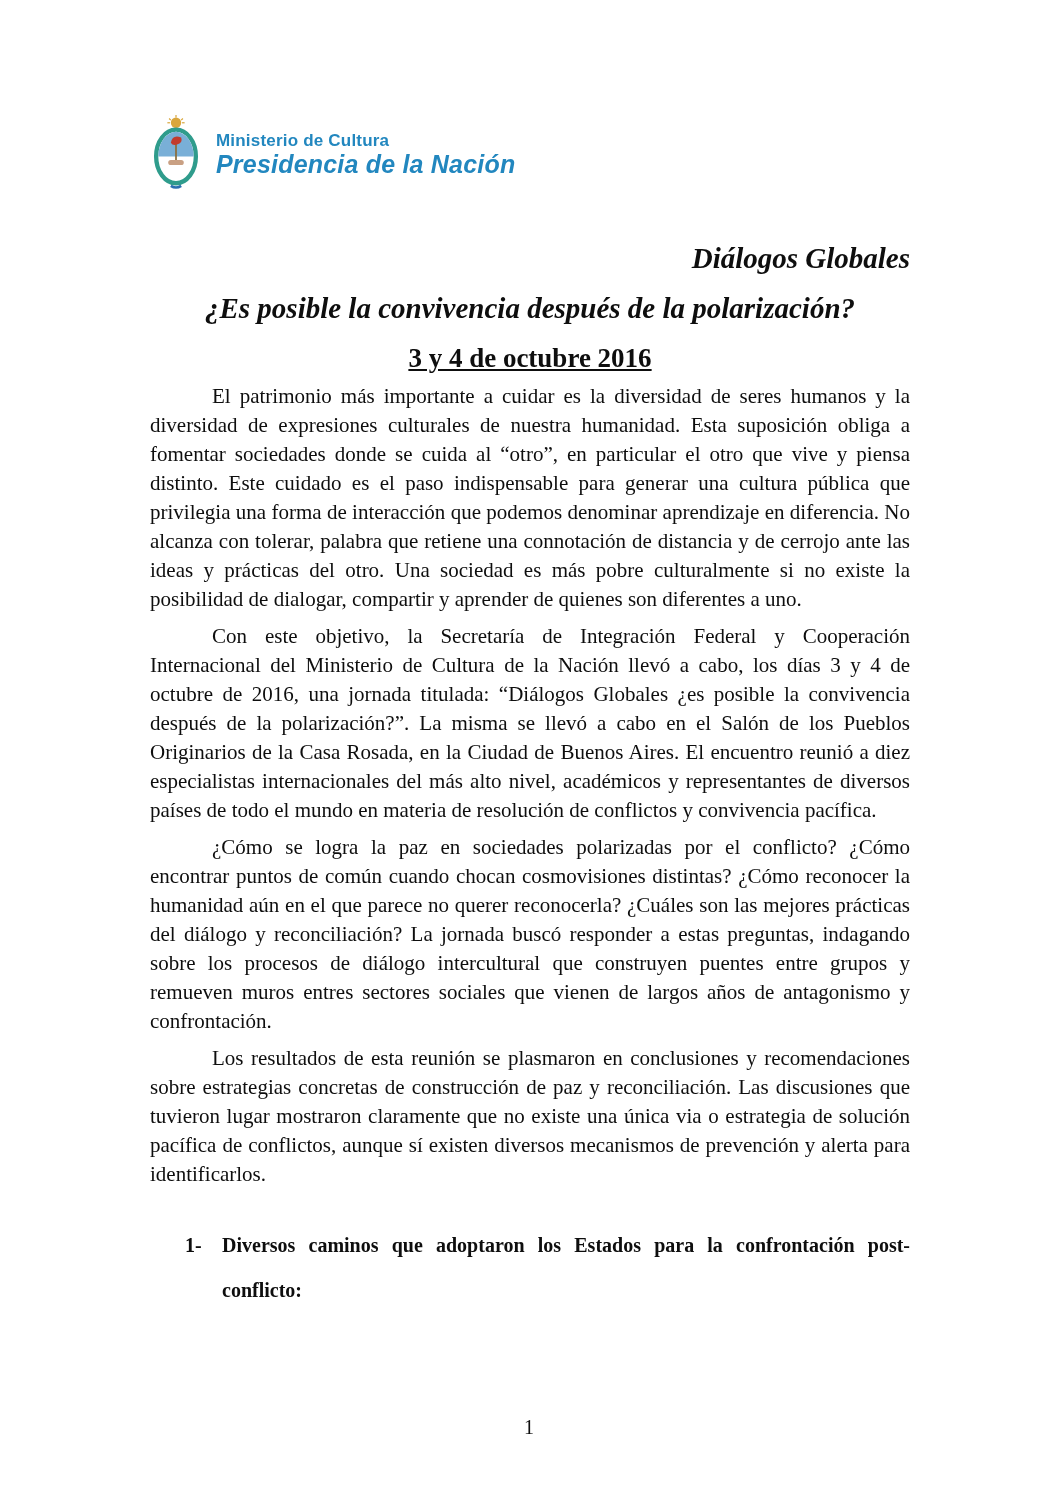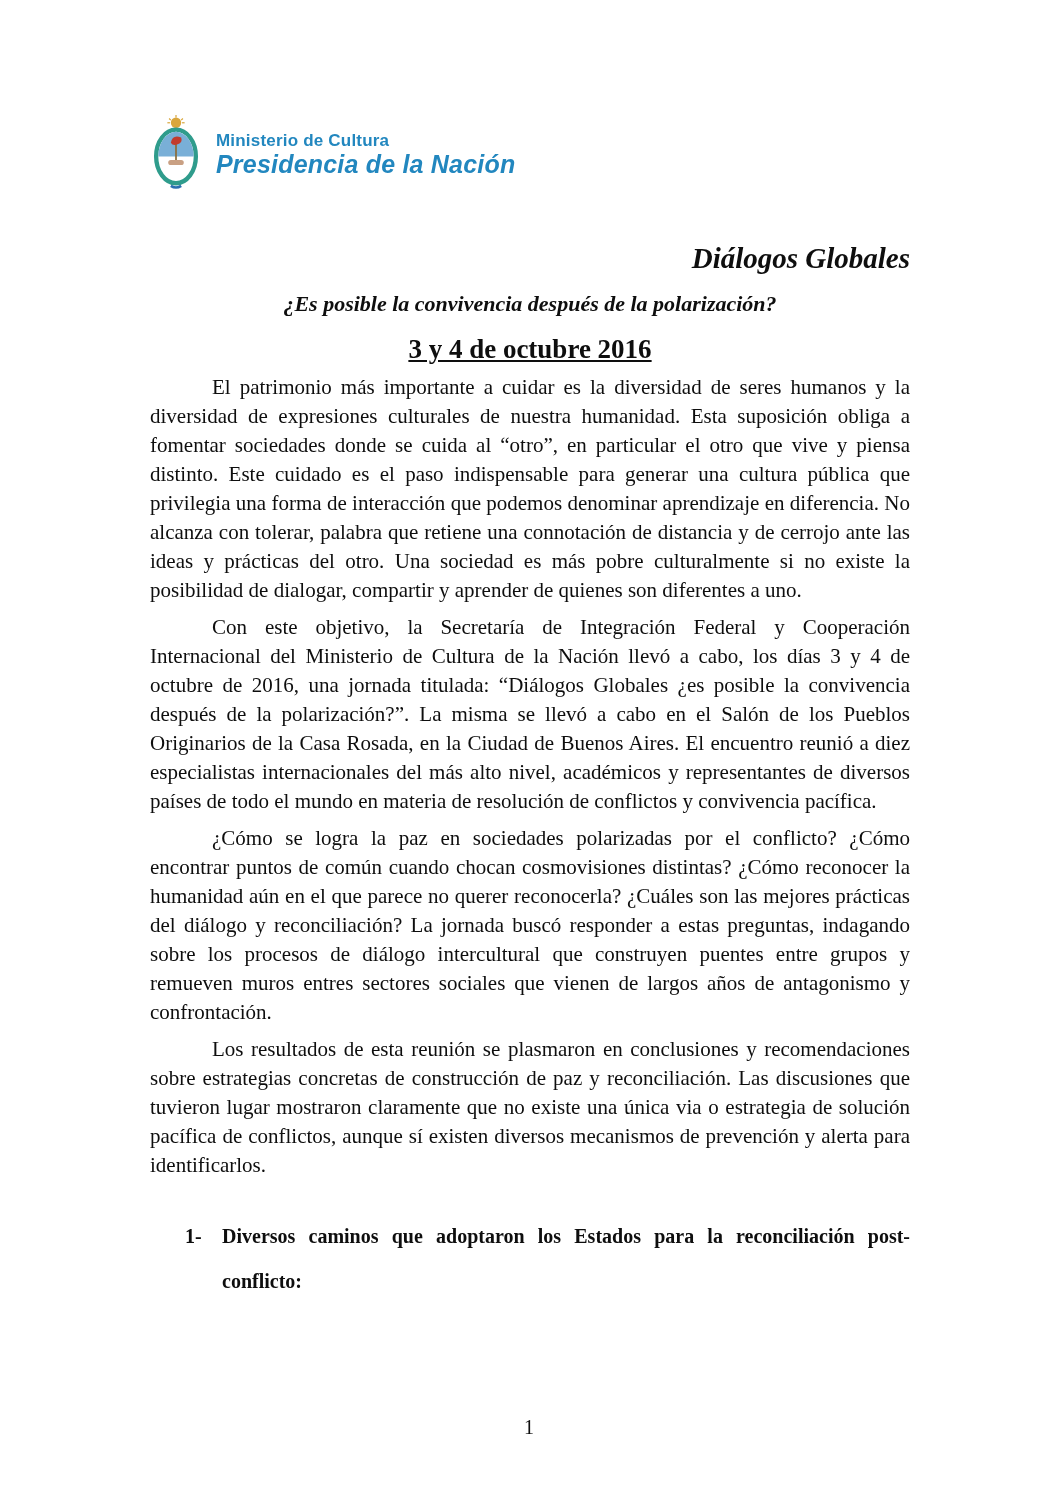--- a/index.html
+++ b/index.html
@@ -52,21 +52,21 @@
     margin-top: 50px;
     text-align: right;
     font-size: 29px;
     font-weight: bold;
     font-style: italic;
   }
   .doc-subtitle {
     margin: 14px auto 0 auto;
     max-width: 680px;
     text-align: center;
-    font-size: 22px;
+    font-size: 29px;
     font-weight: bold;
     font-style: italic;
     line-height: 1.32;
   }
   .doc-date {
     margin-top: 16px;
     text-align: center;
     font-size: 27px;
     font-weight: bold;
     text-decoration: underline;
@@ -153,18 +153,18 @@
   <div class="doc-date">3 y 4 de octubre 2016</div>
 
 
   <p class="para">El patrimonio más importante a cuidar es la diversidad de seres humanos y la diversidad de expresiones culturales de nuestra humanidad. Esta suposición obliga a fomentar sociedades donde se cuida al “otro”, en particular el otro que vive y piensa distinto. Este cuidado es el paso indispensable para generar una cultura pública que privilegia una forma de interacción que podemos denominar aprendizaje en diferencia. No alcanza con tolerar, palabra que retiene una connotación de distancia y de cerrojo ante las ideas y prácticas del otro. Una sociedad es más pobre culturalmente si no existe la posibilidad de dialogar, compartir y aprender de quienes son diferentes a uno.</p>
   <p class="para">Con este objetivo, la Secretaría de Integración Federal y Cooperación Internacional del Ministerio de Cultura de la Nación llevó a cabo, los días 3 y 4 de octubre de 2016, una jornada titulada: “Diálogos Globales ¿es posible la convivencia después de la polarización?”. La misma se llevó a cabo en el Salón de los Pueblos Originarios de la Casa Rosada, en la Ciudad de Buenos Aires. El encuentro reunió a diez especialistas internacionales del más alto nivel, académicos y representantes de diversos países de todo el mundo en materia de resolución de conflictos y convivencia pacífica.</p>
   <p class="para">¿Cómo se logra la paz en sociedades polarizadas por el conflicto? ¿Cómo encontrar puntos de común cuando chocan cosmovisiones distintas? ¿Cómo reconocer la humanidad aún en el que parece no querer reconocerla? ¿Cuáles son las mejores prácticas del diálogo y reconciliación? La jornada buscó responder a estas preguntas, indagando sobre los procesos de diálogo intercultural que construyen puentes entre grupos y remueven muros entres sectores sociales que vienen de largos años de antagonismo y confrontación.</p>
   <p class="para">Los resultados de esta reunión se plasmaron en conclusiones y recomendaciones sobre estrategias concretas de construcción de paz y reconciliación. Las discusiones que tuvieron lugar mostraron claramente que no existe una única via o estrategia de solución pacífica de conflictos, aunque sí existen diversos mecanismos de prevención y alerta para identificarlos.</p>
 
   <div class="numbered-item">
     <span class="num">1-</span>
-    <span class="item-text">Diversos caminos que adoptaron los Estados para la reconciliación post-conflicto:</span>
+    <span class="item-text">Diversos caminos que adoptaron los Estados para la confrontación post-conflicto:</span>
   </div>
 
   <div class="page-number">1</div>
 
 </div>
 
 </body></html>

